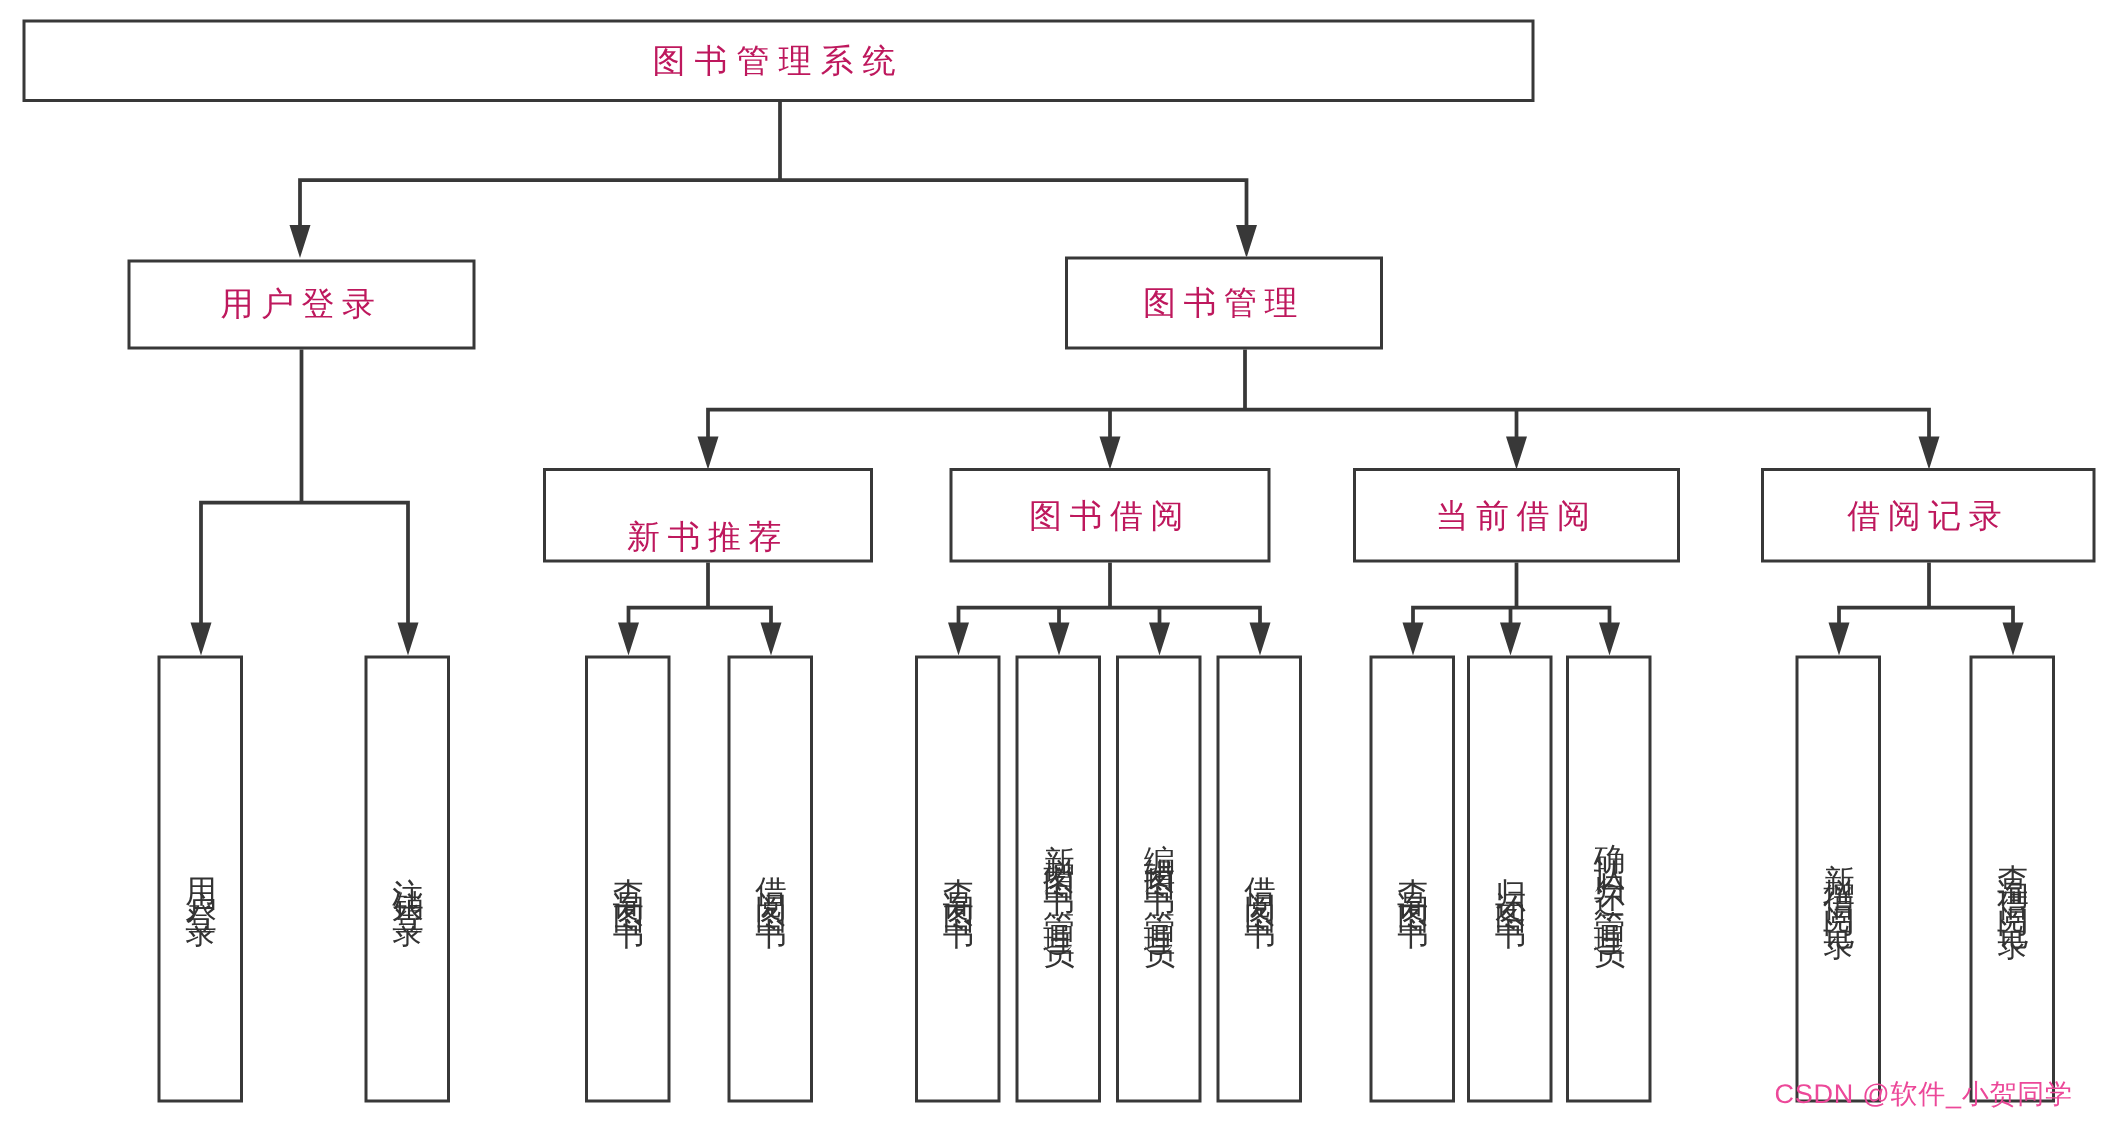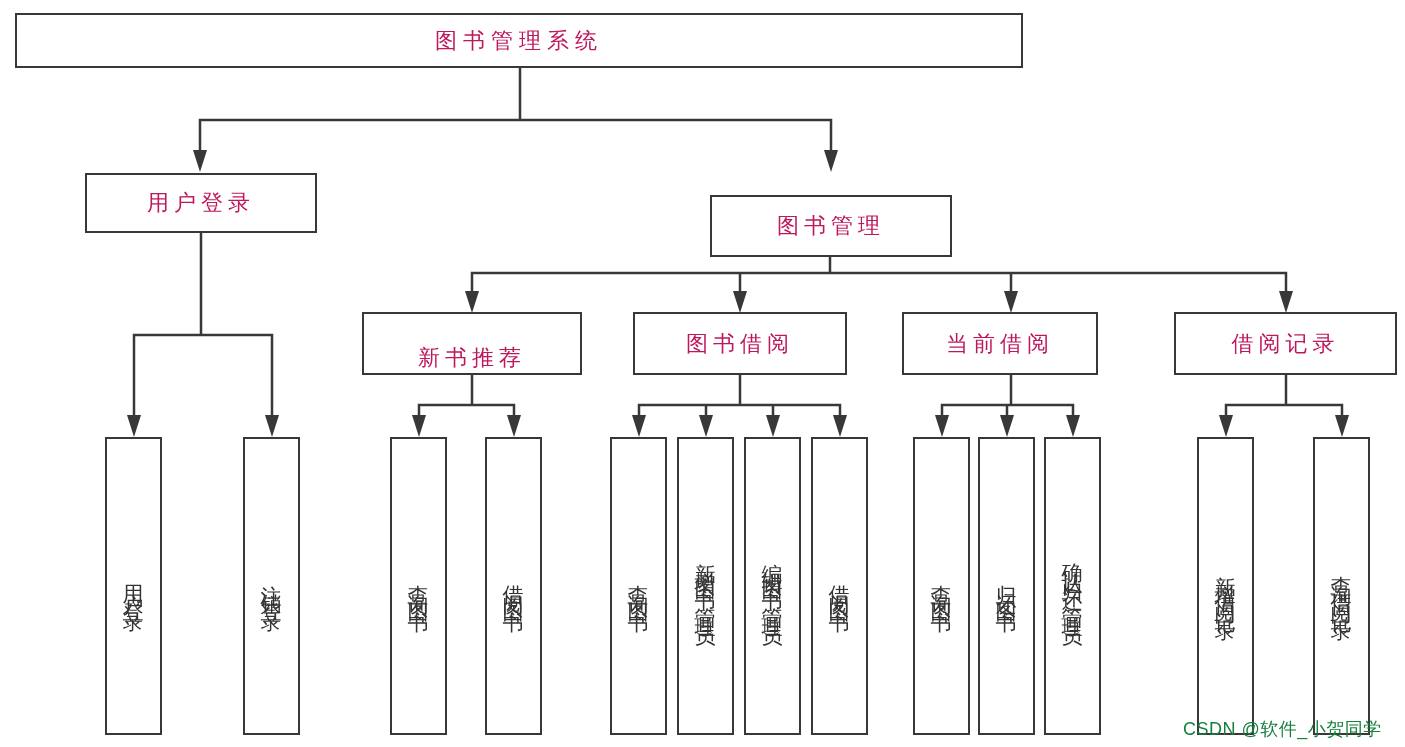--- a/index.html
+++ b/index.html
@@ -54,21 +54,21 @@
     letter-spacing: 9px;
     line-height: 1;
     color: #333333;
     white-space: nowrap;
   }
   .watermark {
     position: absolute;
     left: 1183px;
     top: 717px;
     font-size: 18px;
-    color: #15803d;
+    color: #ec4899;
     white-space: nowrap;
     z-index: 3;
     letter-spacing: 0.5px;
   }
 </style>
 </head>
 <body>
 
 <div id="canvas">
 
@@ -94,31 +94,31 @@
              M1219 415 L1233 415 L1226 437 Z  M1335 415 L1349 415 L1342 437 Z" fill="#383838" stroke="none"></path>
   </svg>
 
   <div class="node root" style="left:15px; top:13px; width:1008px; height:55px;">
     <span class="h-label">图书管理系统</span>
   </div>
 
   <div class="node" style="left:85px; top:173px; width:232px; height:60px;">
     <span class="h-label">用户登录</span>
   </div>
-  <div class="node" style="left:710px; top:171px; width:242px; height:62px;margin-top:24px;">
+  <div class="node" style="left:710px; top:171px; width:212px; height:62px;">
     <span class="h-label">图书管理</span>
   </div>
 
   <div class="node" style="left:362px; top:312px; width:220px; height:63px;align-items:flex-end;">
     <span class="h-label">新书推荐</span>
   </div>
   <div class="node" style="left:633px; top:312px; width:214px; height:63px;">
     <span class="h-label">图书借阅</span>
   </div>
-  <div class="node" style="left:902px; top:312px; width:196px; height:63px;">
+  <div class="node" style="left:902px; top:312px; width:218px; height:63px;">
     <span class="h-label">当前借阅</span>
   </div>
   <div class="node" style="left:1174px; top:312px; width:223px; height:63px;">
     <span class="h-label">借阅记录</span>
   </div>
 
   <div class="node leaf" style="left:105px; top:437px; width:57px; height:298px;">
     <span class="v-label">用户登录</span>
   </div>
   <div class="node leaf" style="left:243px; top:437px; width:57px; height:298px;">

